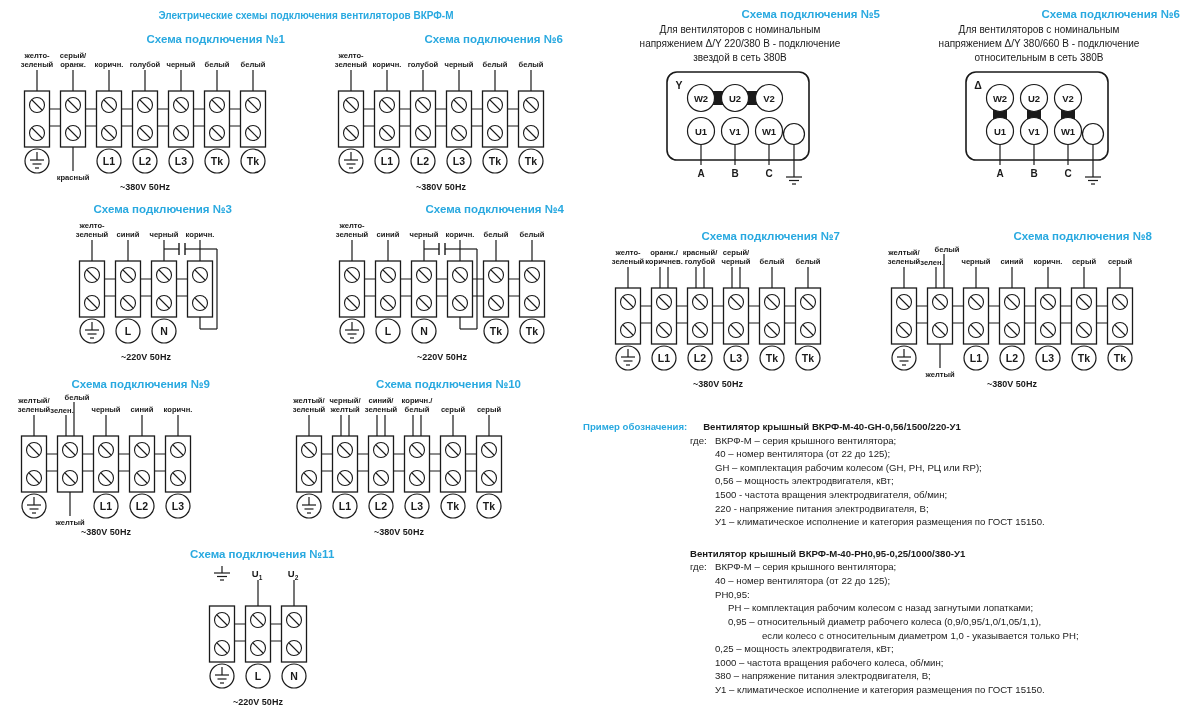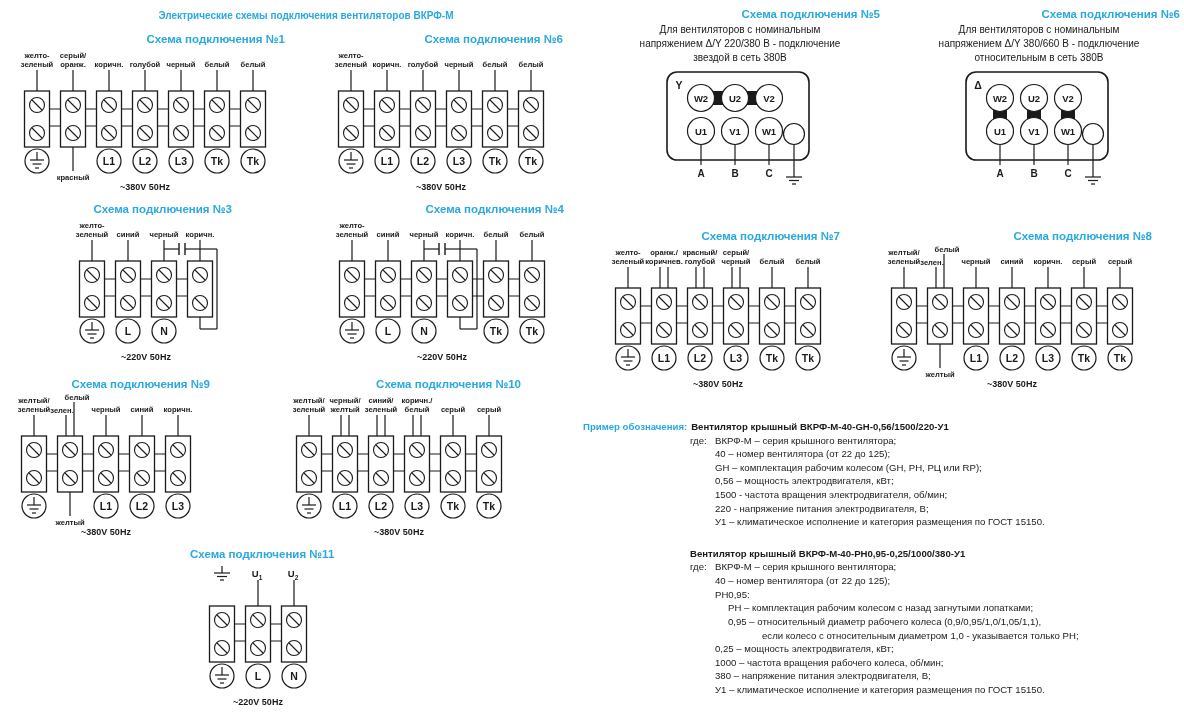--- a/index.html
+++ b/index.html
@@ -21,21 +21,21 @@
   .s4{left:320px;top:203px;width:244px}
   .s7{left:596px;top:230px;width:244px}
   .s8{left:872px;top:230px;width:280px}
   .s9{left:2px;top:378px;width:208px}
   .s10{left:277px;top:378px;width:244px}
   .s11{left:190px;top:548px;width:136px}
   .m5{left:600px;top:8px;width:280px}
   .m6{left:898px;top:8px;width:282px}
   
   #example{position:absolute;left:583px;top:420px;width:600px;font-size:9.6px;line-height:1.42}
-  .ex-label{color:var(--blue);font-weight:bold;margin-right:4px}
+  .ex-label{color:var(--blue);font-weight:bold;margin-right:16px}
   .ex-title{font-weight:bold}
   .ex-body{padding-left:107px}
   .ex-block2-title{font-weight:bold;padding-left:107px;margin-top:18px}
   .ex-line .w{display:inline-block;width:25px}
   .ex-line.i1{padding-left:13px}
   .ex-line.i2{padding-left:47px}
 </style>
 </head>
 <body>
 

